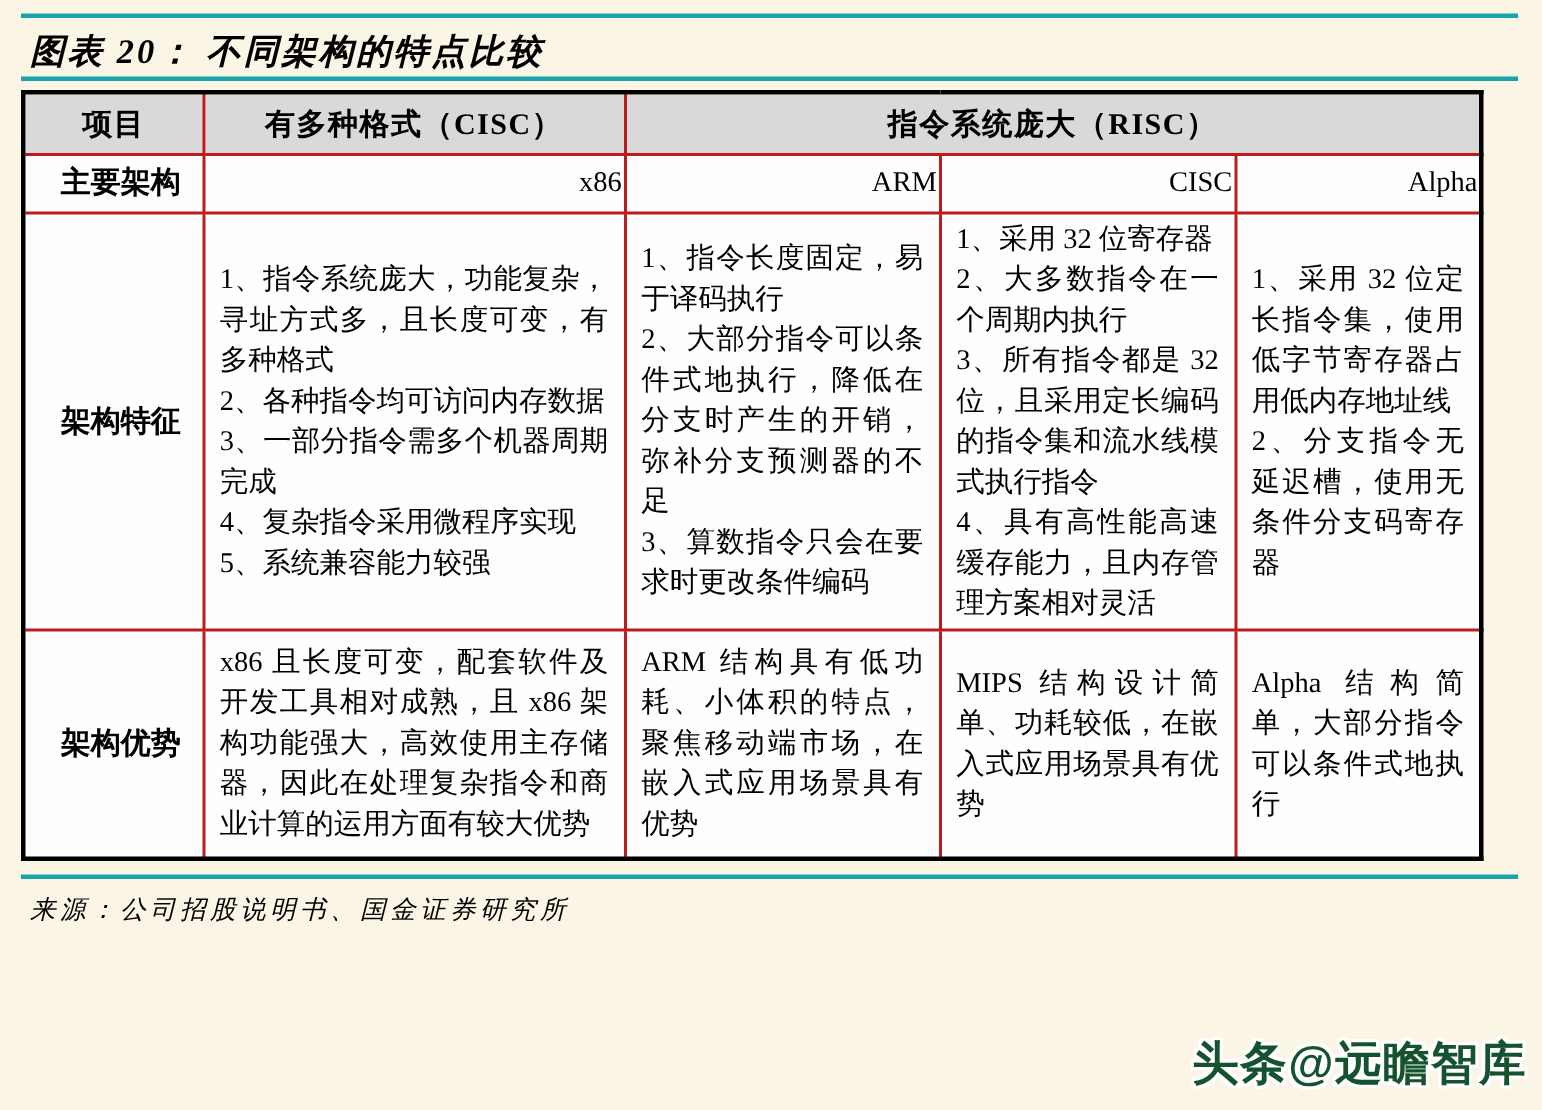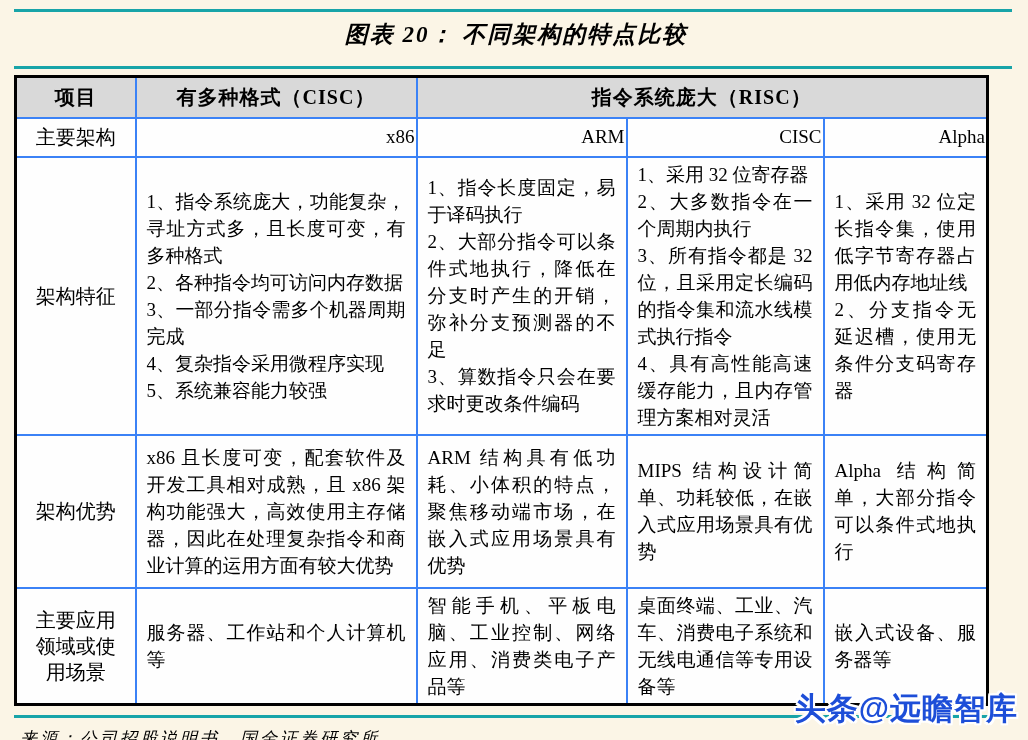--- a/index.html
+++ b/index.html
@@ -11,41 +11,40 @@
     color: #000;
     position: relative;
     overflow: hidden;
   }
   .content { position: absolute; left: 14px; top: 0; width: 998px; }
   .rule { height: 3px; background: #18A4A8; }
   .rule-top { margin-top: 9px; }
   .title {
     font-style: italic; font-weight: bold;
     font-size: 23px; letter-spacing: 2px;
-    padding: 7px 0 16px 6px;
-    text-align: center;
+    padding: 7px 0 1px 6px;
   }
   table.cmp {
     border-collapse: collapse;
     table-layout: fixed;
     width: 972px;
     margin-top: 6px;
     background: #FEFEFE;
     border: 3px solid #000;
   }
-  table.cmp td, table.cmp th { border: 2px solid #3b82f6; overflow: hidden; margin-top: 44px; }
+  table.cmp td, table.cmp th { border: 2px solid #b91c1c; overflow: hidden; margin-top: 44px; }
   th.head {
     background: #D9D9D9;
     height: 41px;
     font-size: 20px; font-weight: bold;
     text-align: center;
     letter-spacing: 1px;
   }
   td.label-cell {
-    font-weight: normal; text-align: center;
+    font-weight: bold; text-align: right;
     font-size: 20px; line-height: 26px;
     padding: 0 14px;
     vertical-align: middle;
   }
   td.val-cell { text-align: right; font-size: 19px; vertical-align: middle; }
   td.text-cell {
     font-size: 19px; line-height: 27px;
     text-align: justify;
     padding: 3px 10px;
     vertical-align: middle;
@@ -59,21 +58,21 @@
   .source {
     font-style: italic;
     font-size: 17px; letter-spacing: 3px;
     padding: 9px 0 0 6px;
   }
   .watermark {
     position: absolute;
     right: 10px; bottom: 10px;
     font-family: "Liberation Sans", "DejaVu Sans", sans-serif;
     font-size: 31px; font-weight: bold;
-    color: #1d4ed8; letter-spacing: 1px;
+    color: #14532d; letter-spacing: 1px;
     text-shadow:
       -2px -2px 0 #fff, 2px -2px 0 #fff,
       -2px  2px 0 #fff, 2px  2px 0 #fff,
       0 -2px 0 #fff, 0 2px 0 #fff,
       -2px 0 0 #fff, 2px 0 0 #fff;
     z-index: 5;
   }
 </style>
 </head>
 <body>
@@ -121,27 +120,20 @@
       <td class="text-cell">1、采用 32 位定长指令集，使用低字节寄存器占用低内存地址线
 2、分支指令无延迟槽，使用无条件分支码寄存器</td>
     </tr>
     <tr class="r-adv">
       <td class="label-cell">架构优势</td>
       <td class="text-cell">x86 且长度可变，配套软件及开发工具相对成熟，且 x86 架构功能强大，高效使用主存储器，因此在处理复杂指令和商业计算的运用方面有较大优势</td>
       <td class="text-cell">ARM 结构具有低功耗、小体积的特点，聚焦移动端市场，在嵌入式应用场景具有优势</td>
       <td class="text-cell">MIPS 结构设计简单、功耗较低，在嵌入式应用场景具有优势</td>
       <td class="text-cell">Alpha 结构简单，大部分指令可以条件式地执行</td>
     </tr>
-    <tr class="r-app">
-      <td class="label-cell">主要应用领域或使用场景</td>
-      <td class="text-cell">服务器、工作站和个人计算机等</td>
-      <td class="text-cell">智能手机、平板电脑、工业控制、网络应用、消费类电子产品等</td>
-      <td class="text-cell">桌面终端、工业、汽车、消费电子系统和无线电通信等专用设备等</td>
-      <td class="text-cell">嵌入式设备、服务器等</td>
-    </tr>
   </tbody>
     </table>
 
   <div class="rule rule-bottom"></div>
   <div class="source">来源：公司招股说明书、国金证券研究所</div>
 </div>
 
 <div class="watermark">头条@远瞻智库</div>
 
 </body></html>

